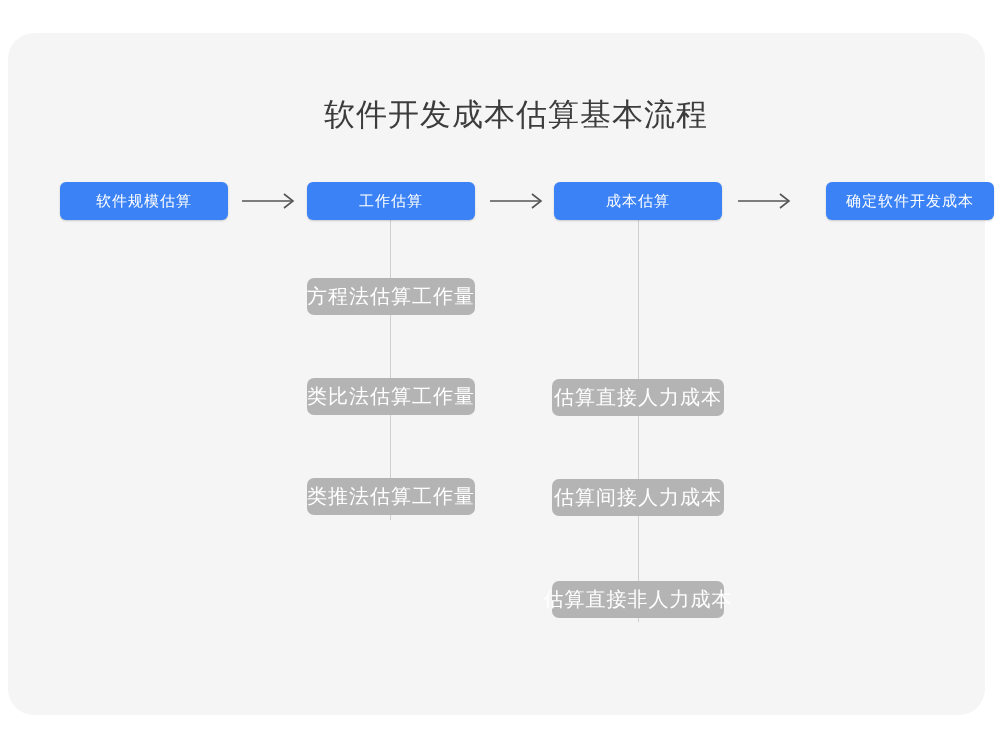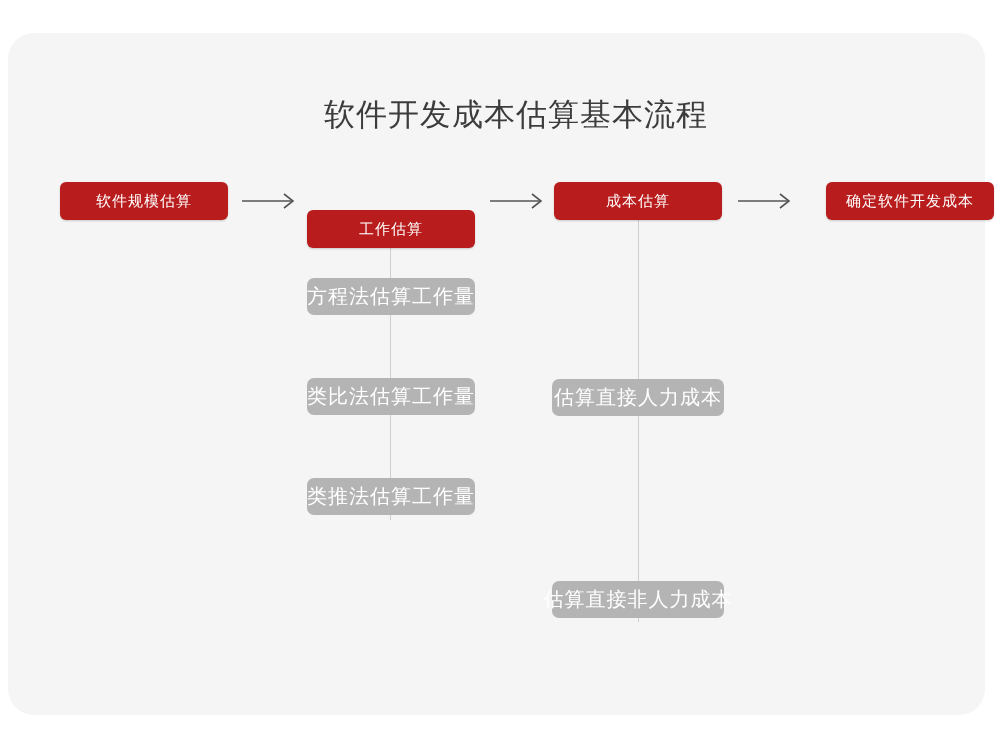--- a/index.html
+++ b/index.html
@@ -71,21 +71,21 @@
     box-sizing: border-box;
     border-radius: 6px;
     display: flex;
     align-items: center;
     justify-content: center;
     white-space: nowrap;
     letter-spacing: 1px;
   }
 
   .node.primary {
-    background: #b91c1c;
+    background: #3b82f6;
     color: #ffffff;
     font-size: 15px;
     height: 38px;
     box-shadow: 0 1px 2px rgba(0,0,0,0.18);
   }
 
   .node.secondary {
     background: #b4b4b4;
     color: #ffffff;
     font-size: 20px;
@@ -117,32 +117,33 @@
       <polyline points="42,3 51,10 42,17" fill="none" stroke="#555555" stroke-width="1.6"></polyline>
     </svg>
 
     <svg class="arrow" style="left:722px; top:191px; width:58px;" viewBox="0 0 58 20">
       <line x1="0" y1="10" x2="50" y2="10" stroke="#555555" stroke-width="1.6"></line>
       <polyline points="42,3 51,10 42,17" fill="none" stroke="#555555" stroke-width="1.6"></polyline>
     </svg>
 
     <div class="node primary" style="left:44px; top:182px; width:168px;">软件规模估算</div>
 
-    <div class="node primary" style="left:291px; top:182px; width:168px;margin-top:28px;">工作估算</div>
+    <div class="node primary" style="left:291px; top:182px; width:168px;">工作估算</div>
 
     <div class="node secondary" style="left:291px; top:278px; width:168px;">方程法估算工作量</div>
 
     <div class="node secondary" style="left:291px; top:378px; width:168px;">类比法估算工作量</div>
 
     <div class="node secondary" style="left:291px; top:478px; width:168px;">类推法估算工作量</div>
 
     <div class="node primary" style="left:538px; top:182px; width:168px;">成本估算</div>
 
 
     <div class="node secondary" style="left:536px; top:379px; width:172px;">估算直接人力成本</div>
 
+    <div class="node secondary" style="left:536px; top:479px; width:172px;">估算间接人力成本</div>
 
     <div class="node secondary" style="left:536px; top:581px; width:172px;">估算直接非人力成本</div>
 
     <div class="node primary" style="left:786px; top:182px; width:168px;margin-left:24px;">确定软件开发成本</div>
 
   </div>
 </div>
 
 </body></html>

